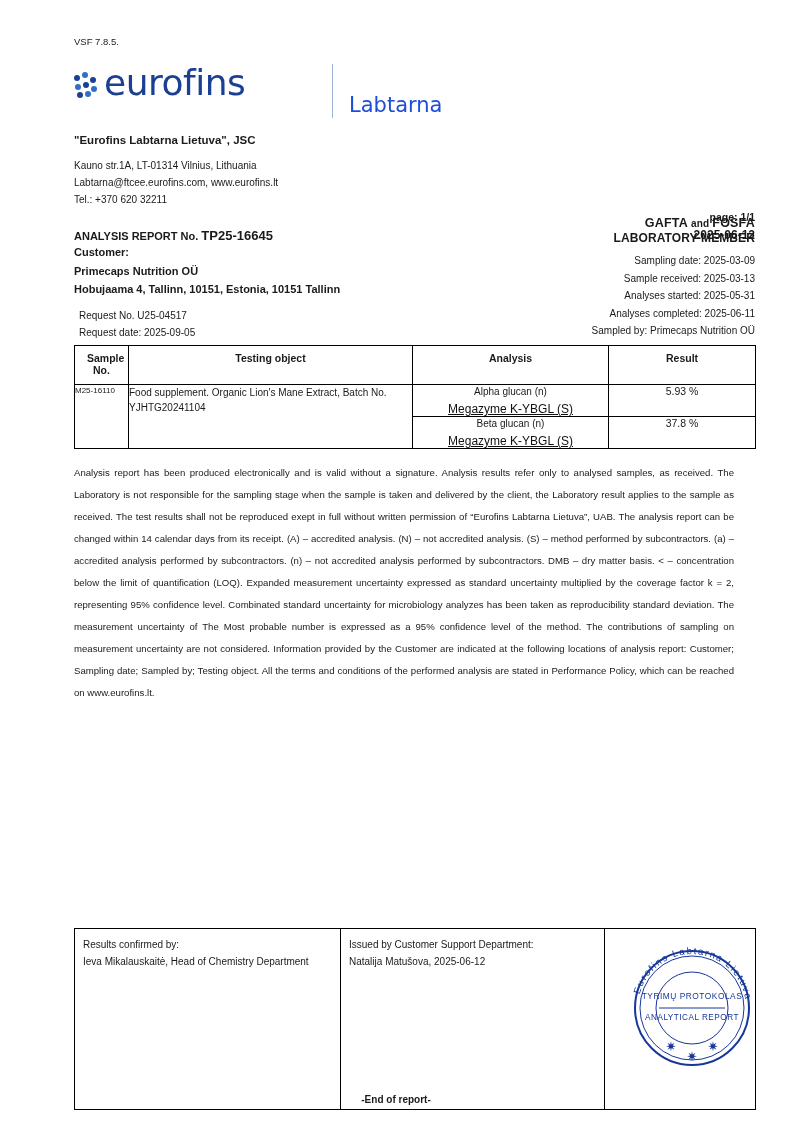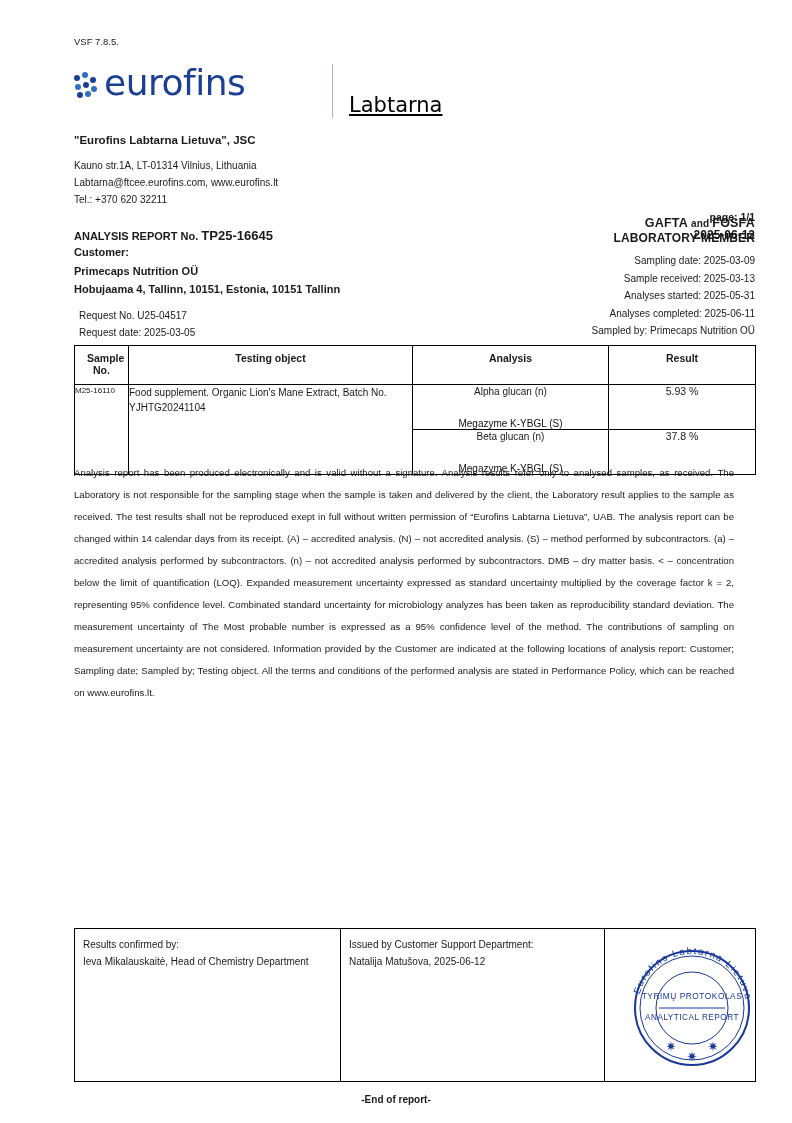--- a/index.html
+++ b/index.html
@@ -74,23 +74,22 @@
     top: 4px;
     width: 1px;
     height: 54px;
     background: #9fb4d8;
   }
   .logo-sub {
     position: absolute;
     left: 275px;
     top: 33px;
     font-size: 21px;
-    color: #000000;
+    color: #1d4ed8;
     font-family: "DejaVu Sans", sans-serif;
-    text-decoration: underline;
   }
 
   
   .company-name {
     position: absolute;
     left: 74px;
     top: 134px;
     font-size: 11.5px;
     font-weight: bold;
   }
@@ -217,21 +216,21 @@
   .cell-obj {
     font-size: 10px;
     padding: 8px 8px 6px 8px;
     line-height: 15px;
   }
   .cell-analysis {
     text-align: center;
     padding: 7px 4px 5px 4px;
   }
   .cell-analysis .name { font-size: 10px; line-height: 14px;}
-  .cell-analysis .method { font-size: 10px; margin-top: 19px; color:#111; }
+  .cell-analysis .method { font-size: 12px; margin-top: 3px; color:#111;text-decoration:underline; }
   .cell-result {
     text-align: center;
     font-size: 10.5px;
     padding: 7px 4px 5px 4px;
     border-radius: 11px;
   }
 
   
   .disclaimer {
     position: absolute;
@@ -242,21 +241,21 @@
     line-height: 22px;
     text-align: justify;
   }
 
   
   .ftable {
     position: absolute;
     left: 74px;
     top: 928px;
     width: 681px;
-    height: 154px;
+    height: 182px;
     border-collapse: collapse;
     table-layout: fixed;
   }
   .ftable td {
     border: 1px solid #000;
     vertical-align: top;
     padding: 7px 8px;
     font-size: 10px;
     line-height: 17px;
   }
@@ -322,21 +321,21 @@
   <div class="repdate">2025-06-12</div>
 
   <div class="report-line">
     <span>ANALYSIS REPORT No.</span>
     <span class="no">TP25-16645</span>
   </div>
   <div class="customer-label">Customer:</div>
   <div class="customer-name">Primecaps Nutrition OÜ</div>
   <div class="customer-addr">Hobujaama 4, Tallinn, 10151, Estonia, 10151 Tallinn</div>
   <div class="request-no">Request No. U25-04517</div>
-  <div class="request-date">Request date: 2025-03-05</div>
+  <div class="request-date">Request date: 2025-09-05</div>
 
   <div class="meta-right">
     <div>Sampling date: 2025-03-09</div>
     <div>Sample received: 2025-03-13</div>
     <div>Analyses started: 2025-05-31</div>
     <div>Analyses completed: 2025-06-11</div>
     <div>Sampled by: Primecaps Nutrition OÜ</div>
   </div>
 
   <table class="rtable">

